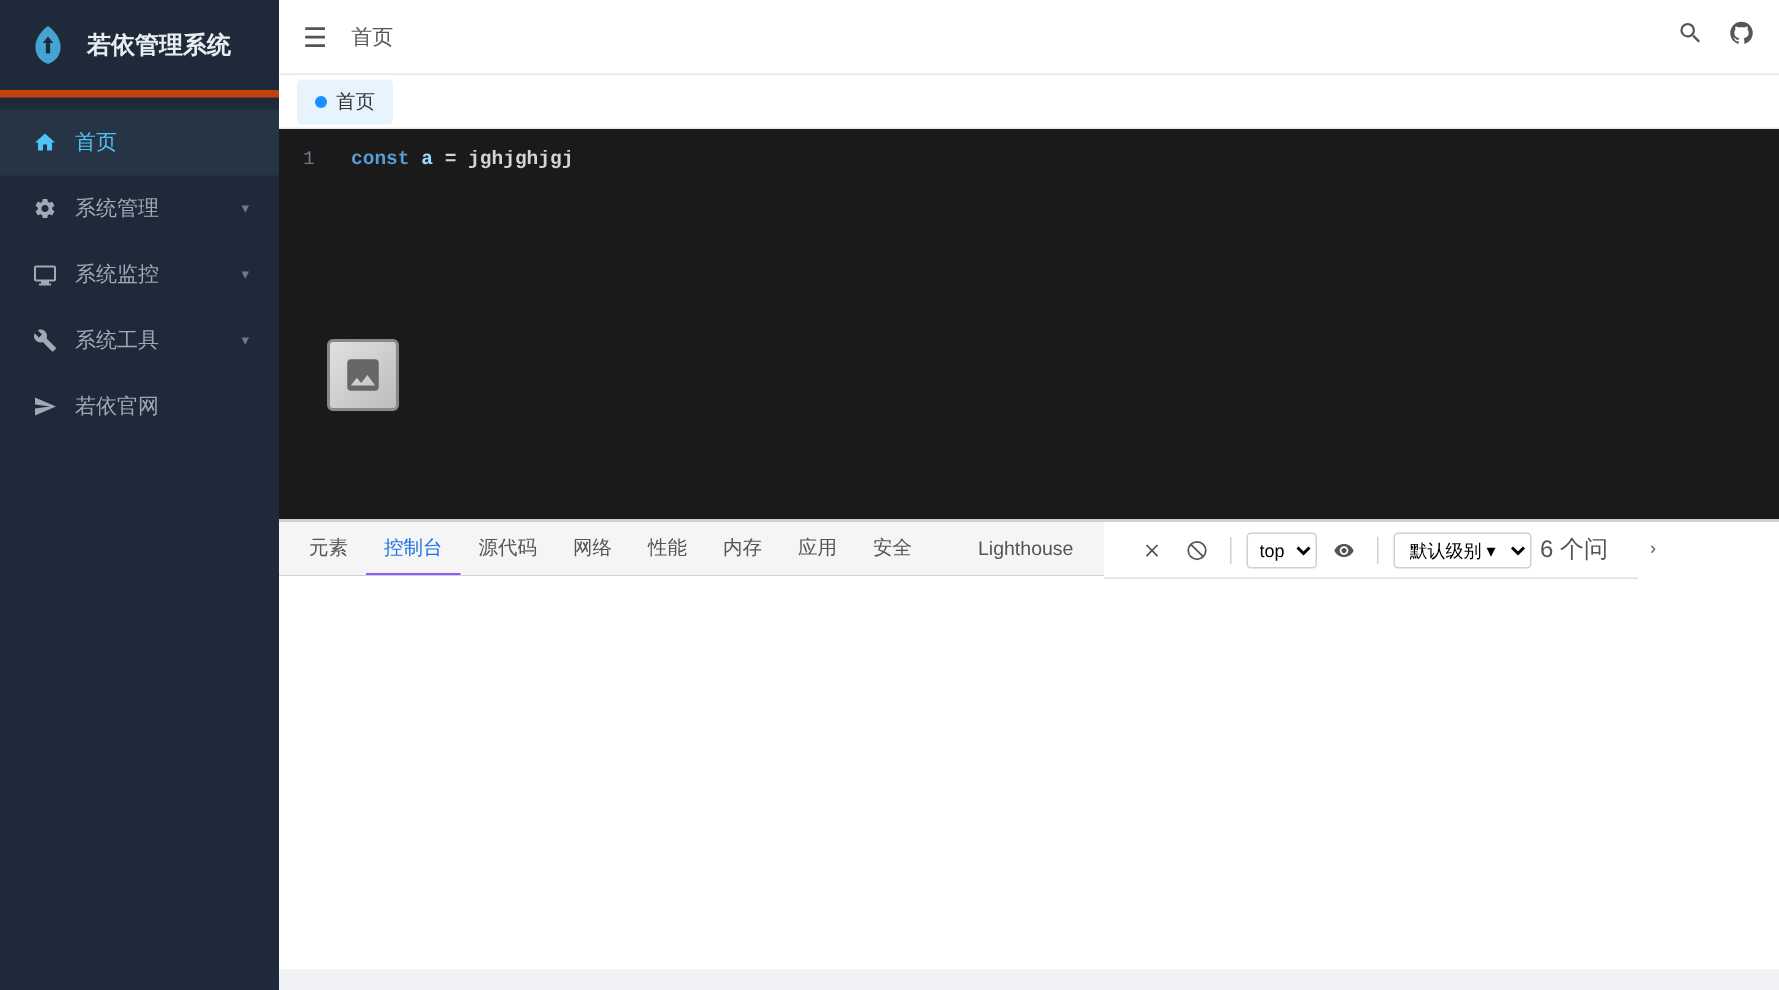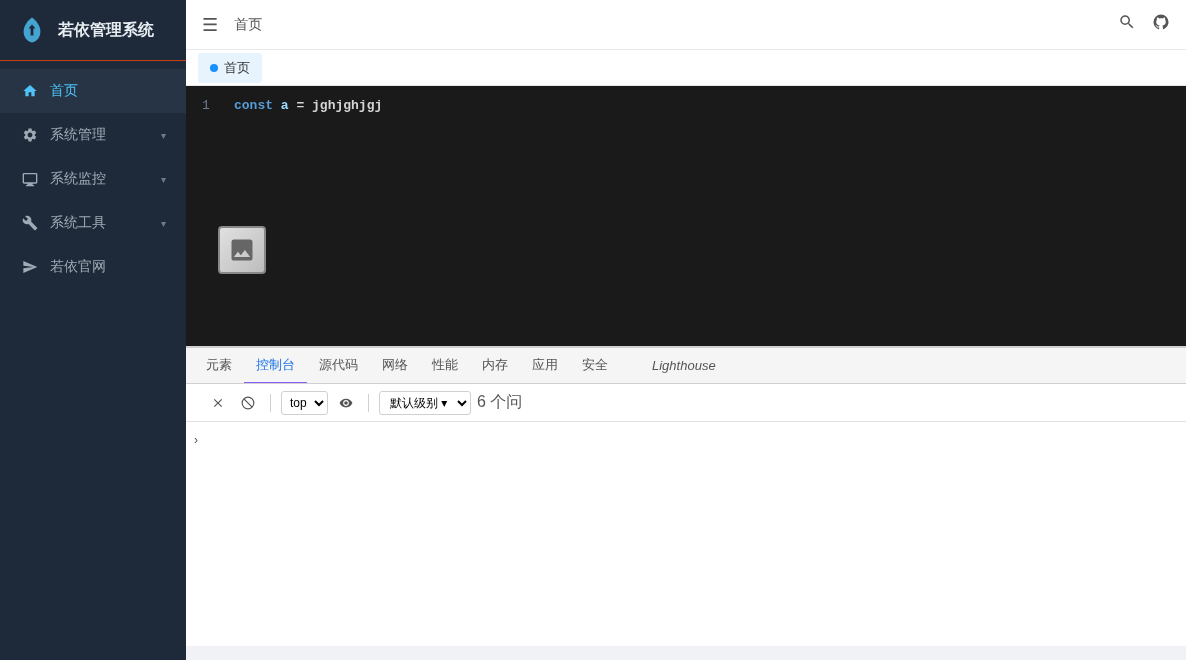--- a/index.html
+++ b/index.html
@@ -3,21 +3,21 @@
   <meta charset="utf-8">
   <style>
     * { margin: 0; padding: 0; box-sizing: border-box; }
     body { font-family: 'Microsoft YaHei', Arial, sans-serif; display: flex; flex-direction: column; height: 660px; width: 1186px; overflow: hidden; background: #f0f2f5; }
 
     
     .app-container { display: flex; flex: 1; height: 100%; overflow: hidden; }
 
     
     .sidebar { width: 186px; background: #1e2a3a; color: #cdd6e0; display: flex; flex-direction: column; flex-shrink: 0; }
-    .sidebar-header { display: flex; align-items: center; padding: 14px 16px; border-bottom: 1px solid #c2410c; }
+    .sidebar-header { display: flex; align-items: center; padding: 14px 16px; border-bottom: 5px solid #c2410c; }
     .sidebar-logo { width: 32px; height: 32px; margin-right: 10px; display: flex; align-items: center; justify-content: center; }
     .sidebar-logo svg { width: 28px; height: 28px; fill: #4fc3f7; }
     .sidebar-title { font-size: 16px; font-weight: bold; color: #e8edf2; }
     .sidebar-nav { flex: 1; padding-top: 8px; }
     .nav-item { display: flex; align-items: center; padding: 12px 20px; cursor: pointer; font-size: 14px; color: #a0aab4; transition: background 0.2s; position: relative; }
     .nav-item.active { background: #263445; color: #4fc3f7; }
     .nav-item .nav-icon { width: 20px; height: 20px; margin-right: 10px; display: flex; align-items: center; justify-content: center; flex-shrink: 0; }
     .nav-item .nav-label { flex: 1; }
     .nav-item .chevron { font-size: 10px; color: #6b7a8d; }
     .nav-item.active .nav-icon svg { fill: #4fc3f7; }
@@ -42,21 +42,21 @@
     
     .code-area { background: #1a1a1a; flex: 1; padding: 12px 16px; font-family: 'Consolas', 'Courier New', monospace; font-size: 13px; color: #d4d4d4; position: relative; max-height: 260px; }
     .code-line { display: flex; gap: 16px; }
     .line-number { color: #6b7a8d; user-select: none; min-width: 16px; }
     .code-content { color: #d4d4d4; font-weight: bold; }
     .code-keyword { color: #569cd6; }
     .code-var { color: #9cdcfe; }
     .code-image-icon { position: absolute; top: 140px; left: 32px; width: 48px; height: 48px; background: #ccc; border: 2px solid #888; border-radius: 4px; display: flex; align-items: center; justify-content: center; font-size: 20px; overflow: hidden; }
 
     
-    .devtools-panel { background: #fff; border-top: 2px solid #d0d0d0; display: flex; flex-direction: column; height: 300px; }
+    .devtools-panel { background: #fff; border-top: 2px solid #d0d0d0; display: flex; flex-direction: row; height: 300px; }
     .devtools-tabs { display: flex; align-items: center; border-bottom: 1px solid #d0d0d0; background: #f5f5f5; height: 36px; padding: 0 8px; gap: 0; overflow-x: auto; }
     .devtools-tab { padding: 8px 12px; font-size: 13px; cursor: pointer; color: #555; white-space: nowrap; border-bottom: 2px solid transparent; margin-bottom: -1px; }
     .devtools-tab.active { color: #1a73e8; border-bottom: 2px solid #8b5cf6; }
     .devtools-toolbar { display: flex; align-items: center; gap: 6px; padding: 4px 20px; border-bottom: 1px solid #e0e0e0; background: #fff; height: 38px; }
     .toolbar-btn { width: 24px; height: 24px; display: flex; align-items: center; justify-content: center; cursor: pointer; border-radius: 3px; font-size: 14px; color: #555; }
     .toolbar-divider { width: 1px; height: 18px; background: #d0d0d0; margin: 0 4px; }
     .toolbar-select { border: 1px solid #d0d0d0; border-radius: 3px; padding: 2px 4px; font-size: 12px; cursor: pointer; background: #fff; height: 24px; }
     .filter-input { flex: 1; border: 1px solid #d0d0d0; border-radius: 3px; padding: 2px 8px; font-size: 12px; height: 24px; outline: none; }
     .level-select { border: 1px solid #d0d0d0; border-radius: 3px; padding: 2px 6px; font-size: 12px; height: 24px; background: #fff; cursor: pointer; }
     .count-label { font-size: 16px; color: #555; white-space: nowrap; }
@@ -200,21 +200,21 @@
         </div>
         <div class="devtools-tab">
           <span>内存</span>
         </div>
         <div class="devtools-tab">
           <span>应用</span>
         </div>
         <div class="devtools-tab">
           <span>安全</span>
         </div>
-        <div class="devtools-tab" style="margin-left:20px;font-style:italic;">
+        <div class="devtools-tab" style="margin-left:20px;">
           <span>Lighthouse</span>
         </div>
       </div>
 
       <div class="devtools-toolbar">
         <div class="toolbar-btn" title="Clear console">
           <svg width="14" height="14" viewBox="0 0 24 24" fill="#555">
               <path d="M19 6.41L17.59 5 12 10.59 6.41 5 5 6.41 10.59 12 5 17.59 6.41 19 12 13.41 17.59 19 19 17.59 13.41 12z"></path>
             </svg>
         </div>

